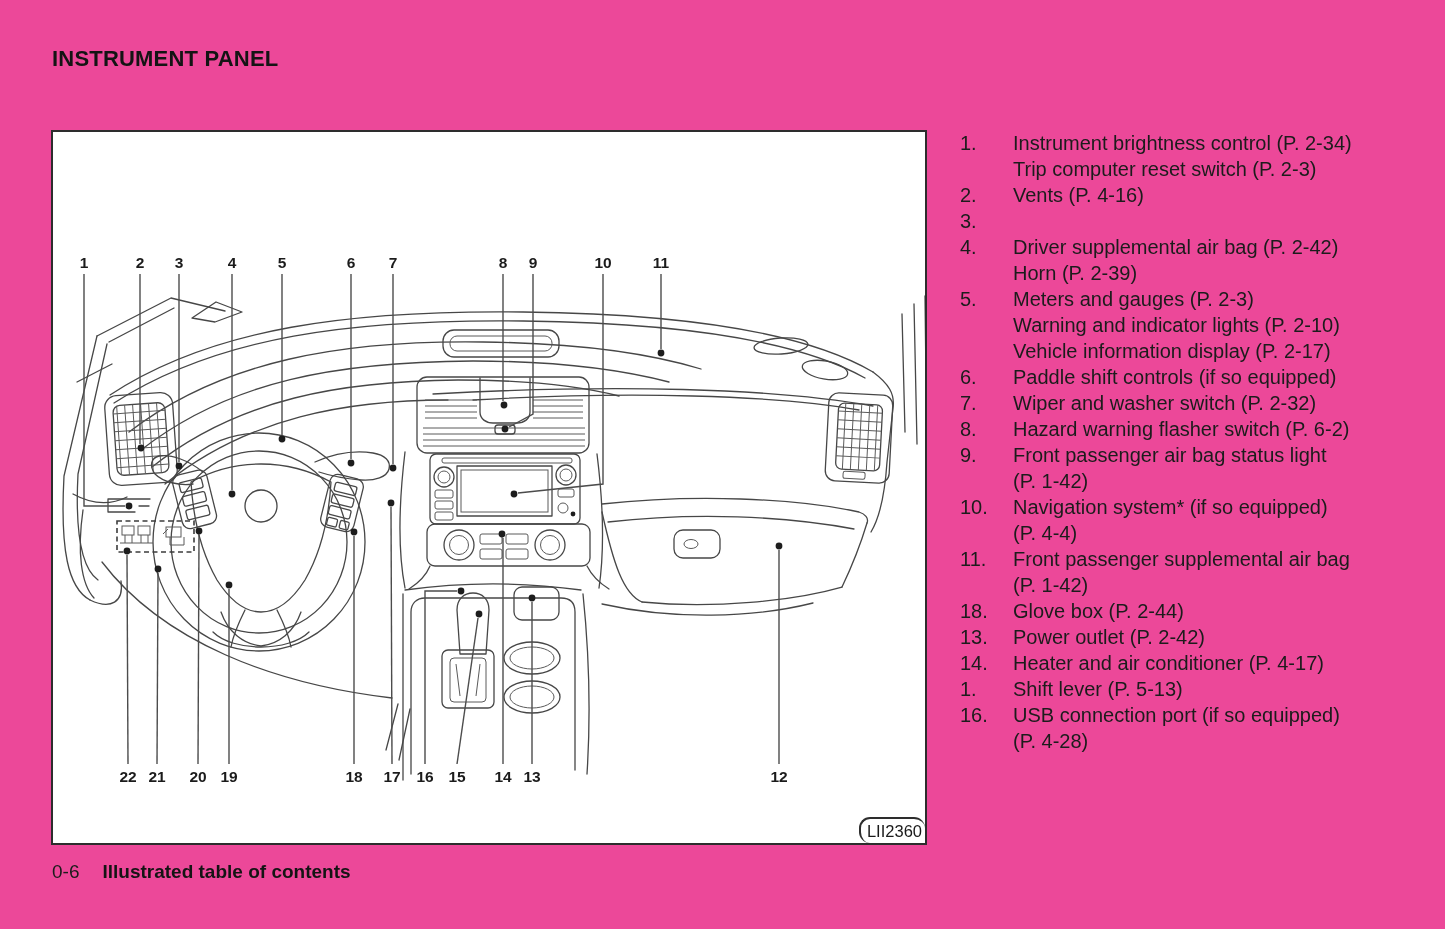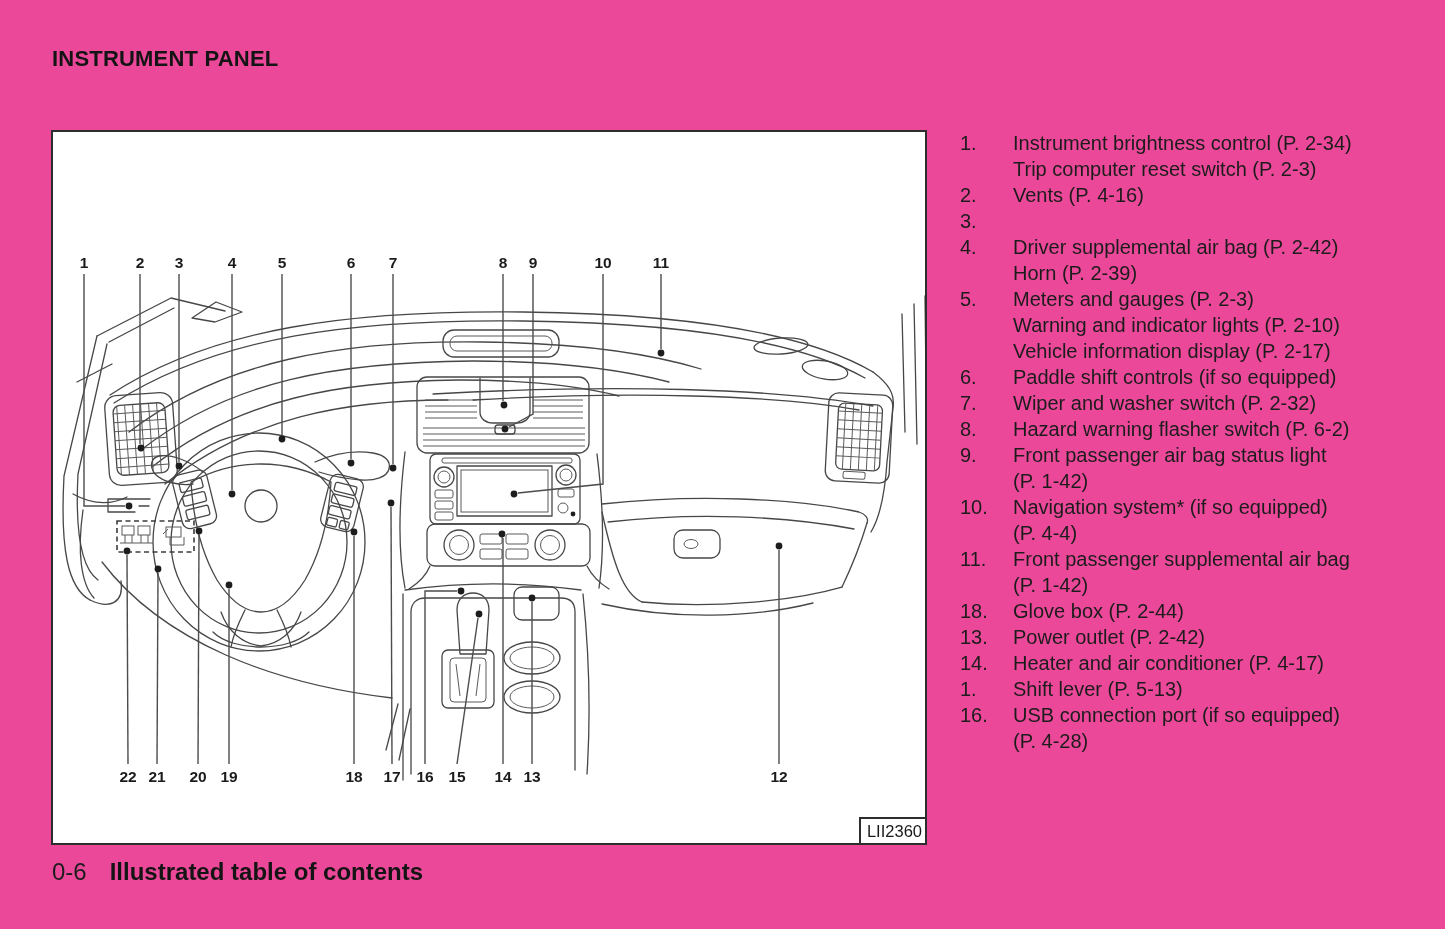--- a/index.html
+++ b/index.html
@@ -14,30 +14,30 @@
   .figure-frame{
     position:absolute;left:51px;top:130px;width:876px;height:715px;
     border:2px solid #2d2d2d;box-sizing:border-box;background:#fff;
   }
   .figure-frame svg{position:absolute;left:0;top:0;}
   .figure-code-box{
     position:absolute;right:0;bottom:0;width:66px;height:26px;
     border-left:2px solid #2d2d2d;border-top:2px solid #2d2d2d;
     display:flex;align-items:center;justify-content:flex-end;
     padding-right:3px;box-sizing:border-box;
-    font-size:16.5px;color:#1a1a1a;background:#fff;
+    font-size:16.5px;color:#1a1a1a;background:#fff;border-radius:11px;
   }
   .legend{
     position:absolute;left:960px;top:130px;width:470px;
     font-size:20px;line-height:26px;color:#1c1c1c;
   }
   .legend-item{display:flex;}
   .legend-num{width:53px;flex:0 0 53px;}
   .legend-lines div{white-space:nowrap;}
-  .footer{position:absolute;left:52px;top:859px;font-size:24px;line-height:26px;}
+  .footer{position:absolute;left:52px;top:859px;font-size:19px;line-height:26px;}
   .footer .pagenum{color:#1c1c1c;}
   .footer .sect{font-weight:700;margin-left:23px;color:#141414;}
   .art{stroke:#474747;stroke-width:1.3;fill:none;stroke-linecap:round;stroke-linejoin:round;}
   .art-thin{stroke:#5a5a5a;stroke-width:1;fill:none;}
   .leader{stroke:#4c4c4c;stroke-width:1.4;fill:none;}
   .callout-num{font-family:"Liberation Sans",sans-serif;font-size:15.5px;font-weight:700;fill:#1b1b1b;}
   .dot{fill:#1d1d1d;stroke:none;}
 </style>
 </head>
 <body>

